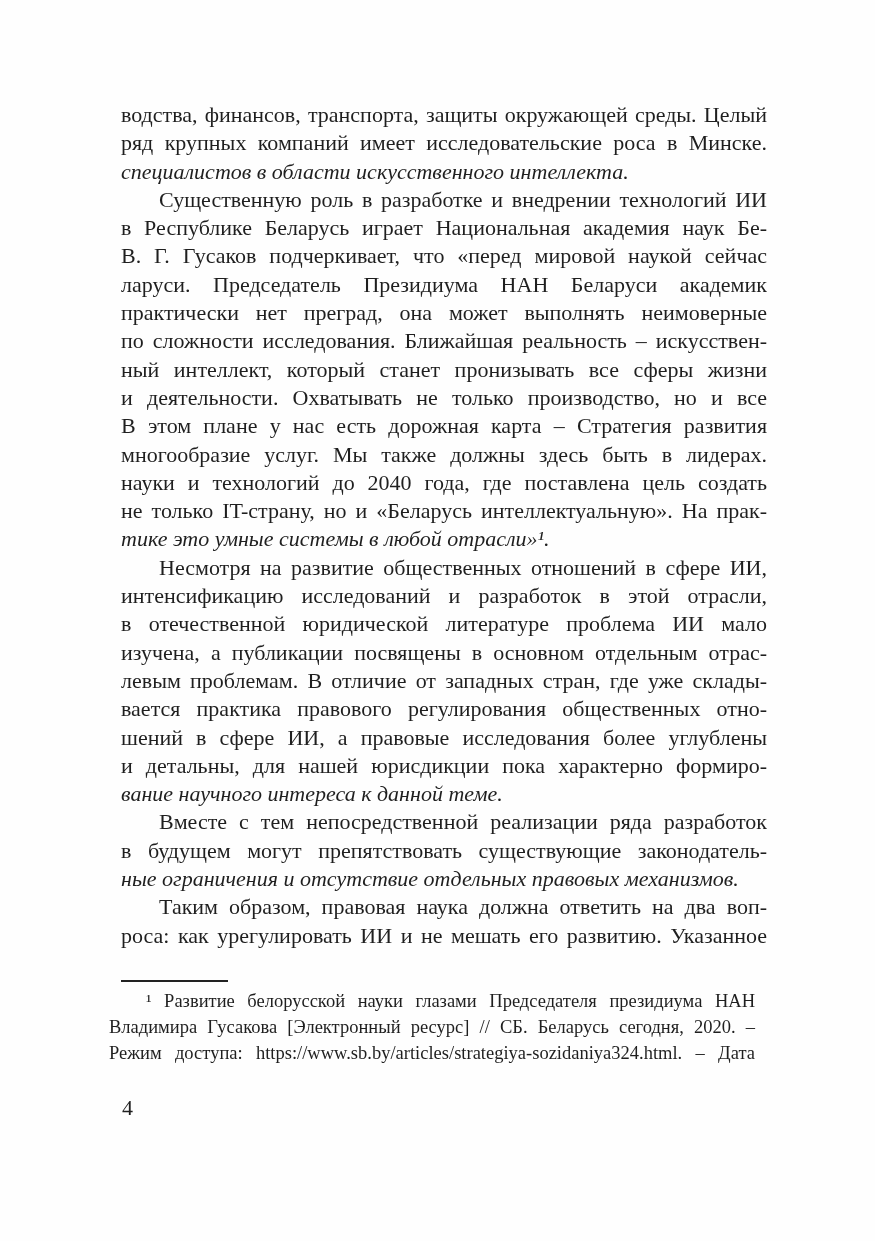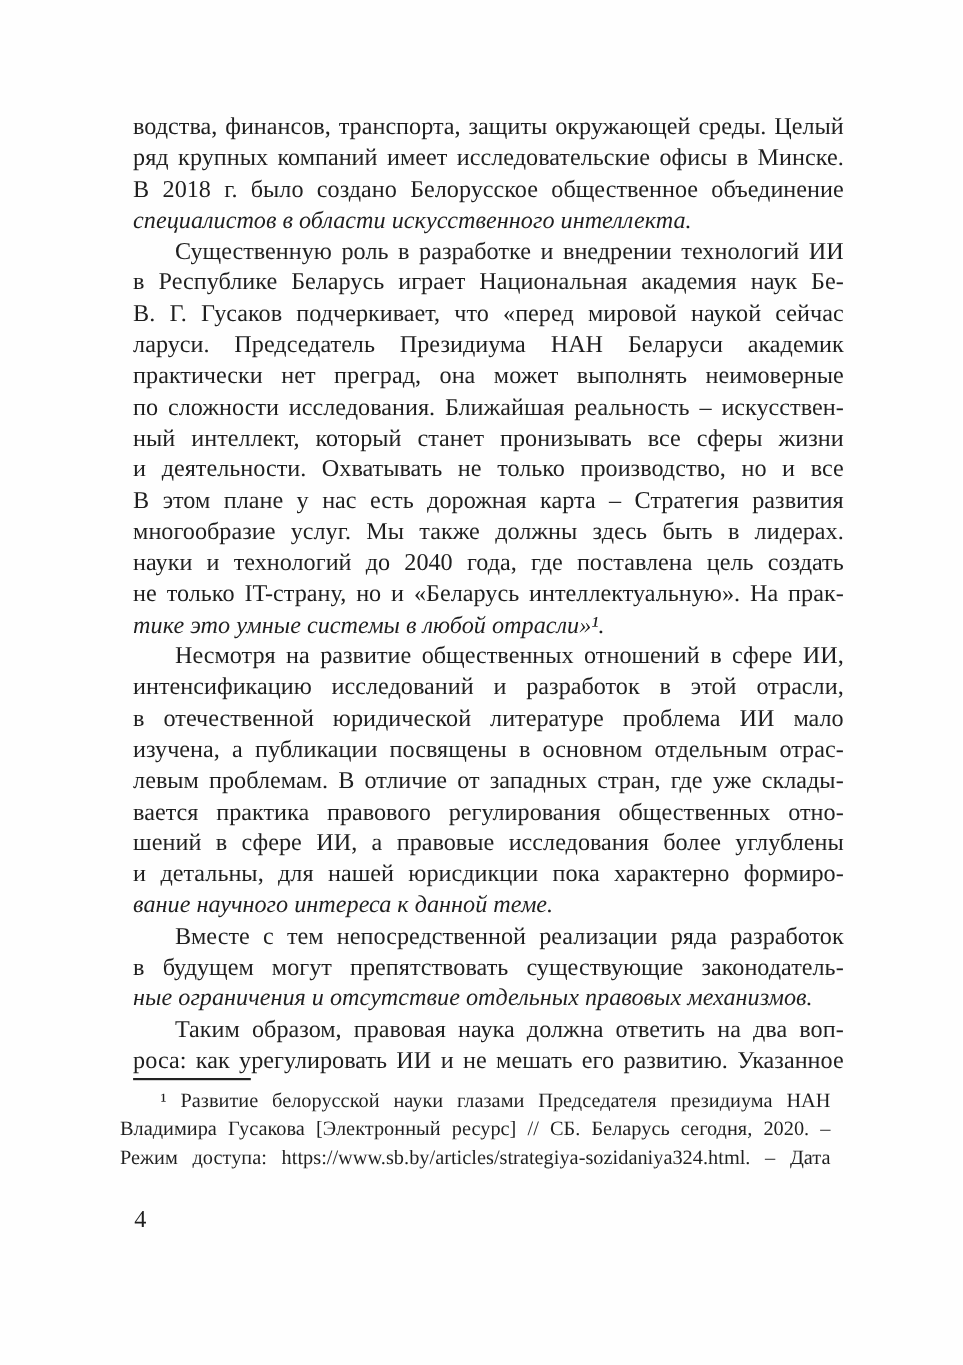--- a/index.html
+++ b/index.html
@@ -60,22 +60,21 @@
     line-height: 28px;
   }
 </style>
 </head>
 <body>
 
 <div class="page">
   <div class="body-text">
       <div class="para">
         <div class="line">водства, финансов, транспорта, защиты окружающей среды. Целый</div>
-        <div class="line">ряд крупных компаний имеет исследовательские офисы в Минске.</div>
-        <div class="line">В 2018 г. было создано Белорусское общественное объединение</div>
+        <div class="line">ряд крупных компаний имеет исследовательские роса в Минске.</div>
         <div class="line endline">специалистов в области искусственного интеллекта.</div>
       </div>
       <div class="para">
         <div class="line indent">Существенную роль в разработке и внедрении технологий ИИ</div>
         <div class="line">в Республике Беларусь играет Национальная академия наук Бе-</div>
         <div class="line">В. Г. Гусаков подчеркивает, что «перед мировой наукой сейчас</div>
         <div class="line">ларуси. Председатель Президиума НАН Беларуси академик</div>
         <div class="line">практически нет преград, она может выполнять неимоверные</div>
         <div class="line">по сложности исследования. Ближайшая реальность – искусствен-</div>
         <div class="line">ный интеллект, который станет пронизывать все сферы жизни</div>

